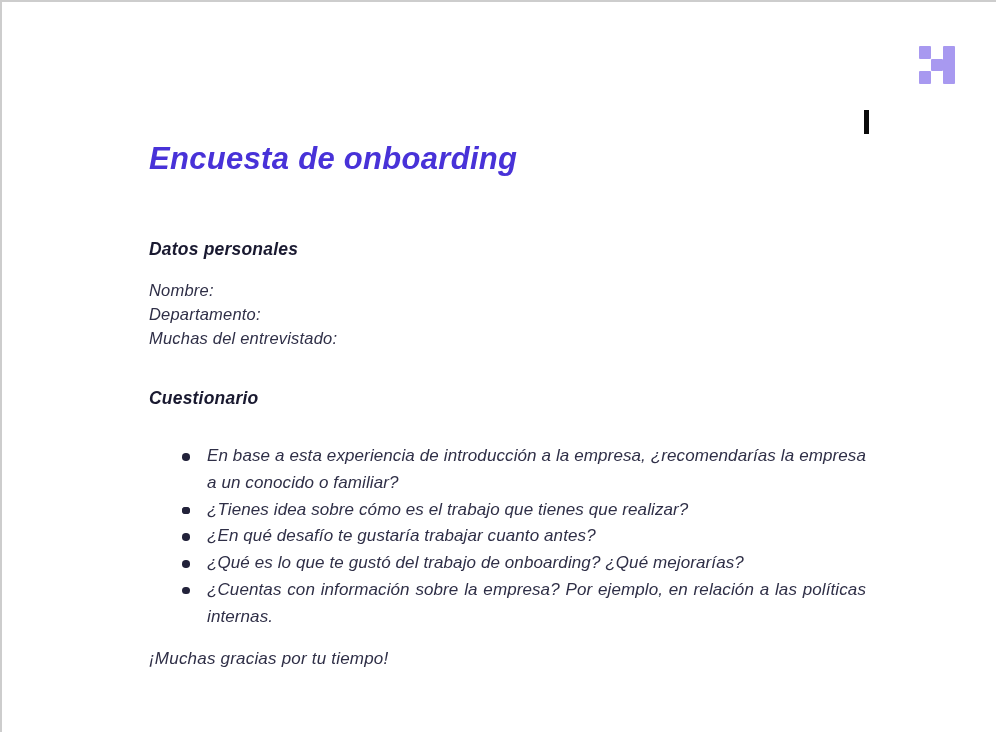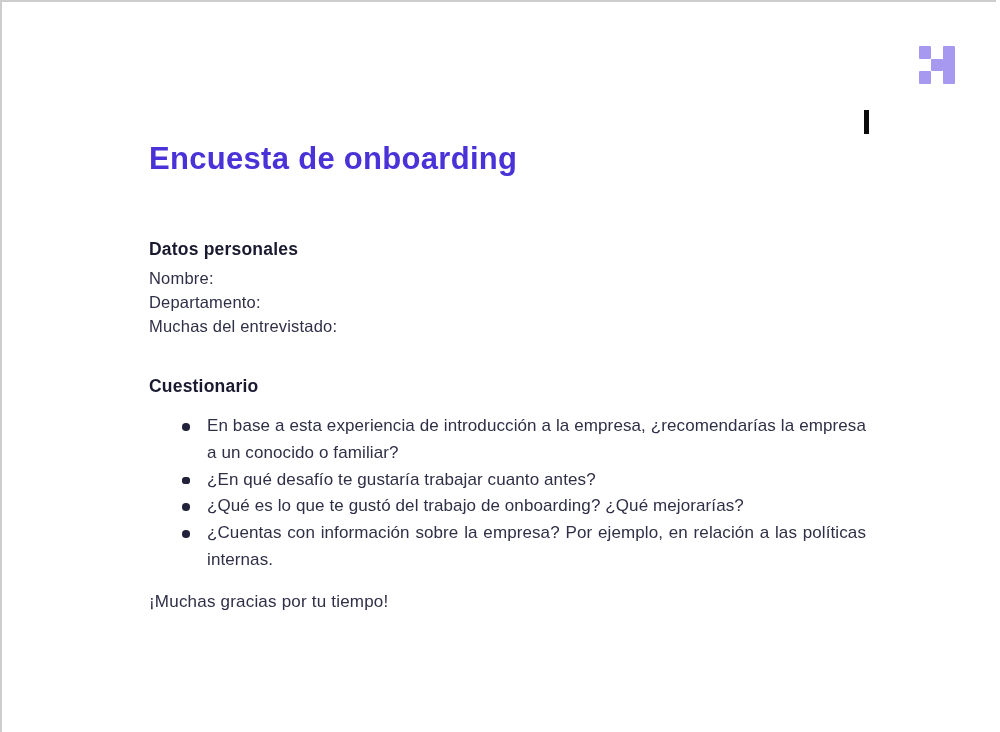--- a/index.html
+++ b/index.html
@@ -15,20 +15,21 @@
   body{
     font-family:"Liberation Sans", sans-serif;
     width:1000px;height:732px;overflow:hidden;
   }
   .page{
     position:relative;
     width:996px;height:732px;
     background:#ffffff;
     border-left:2px solid var(--c-border);
     border-top:2px solid var(--c-border);
+    font-style:italic;
   }
   
   .logo{
     position:absolute;left:917px;top:44px;
     width:36px;height:38px;
     display:grid;
     grid-template-columns:12px 12px 12px;
     grid-template-rows:12.6px 12.6px 12.6px;
   }
   .logo .px{background:var(--c-logo);border-radius:1px;}
@@ -56,29 +57,29 @@
     color:var(--c-title);
   }
   .section-heading{
     font-size:17.5px;
     line-height:18px;
     font-weight:700;
     letter-spacing:.2px;
     color:var(--c-heading);
   }
   .h-personal{margin-top:63px;}
-  .fields{margin-top:8px;}
+  .fields{margin-top:20px;}
   .field-line{
     font-size:16.5px;
     line-height:24px;
     letter-spacing:.2px;
   }
   .h-cuestionario{margin-top:39px;}
   .questions{
-    margin-top:18px;
+    margin-top:36px;
     list-style:none;
     width:717px;
   }
   .questions li{
     position:relative;
     padding-left:58px;
     font-size:17px;
     line-height:26.8px;
     letter-spacing:.1px;
     text-align:justify;
@@ -128,20 +129,24 @@
     <ul class="questions">
       <li>
         <span class="bullet-dot"></span>
         <span>En base a esta experiencia de introducción a la empresa, ¿recomendarías la empresa a un conocido o familiar?</span>
       </li>
       <li>
         <span class="bullet-dot"></span>
       </li>
       <li>
         <span class="bullet-dot"></span>
+        <span>¿Tienes idea sobre cómo es el trabajo que tienes que realizar?</span>
+      </li>
+      <li>
+        <span class="bullet-dot"></span>
         <span>¿En qué desafío te gustaría trabajar cuanto antes?</span>
       </li>
       <li>
         <span class="bullet-dot"></span>
         <span>¿Qué es lo que te gustó del trabajo de onboarding? ¿Qué mejorarías?</span>
       </li>
       <li>
         <span class="bullet-dot"></span>
         <span>¿Cuentas con información sobre la empresa? Por ejemplo, en relación a las políticas internas.</span>
       </li>

